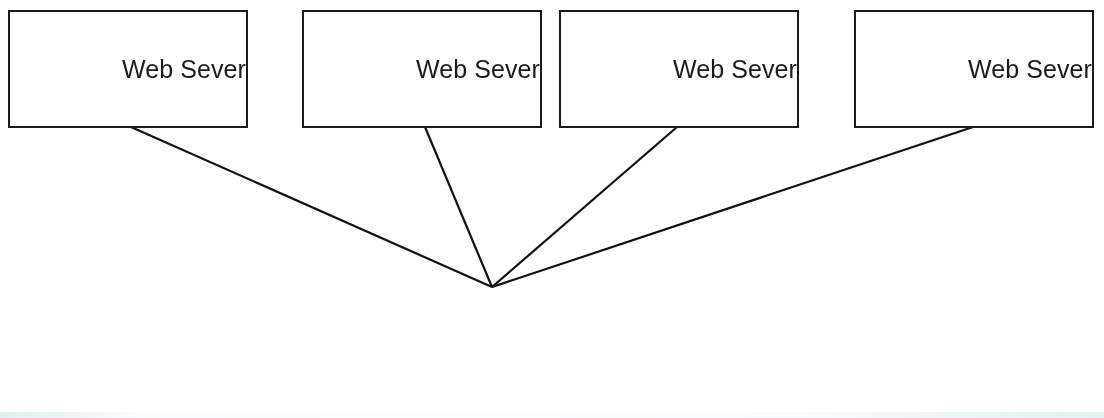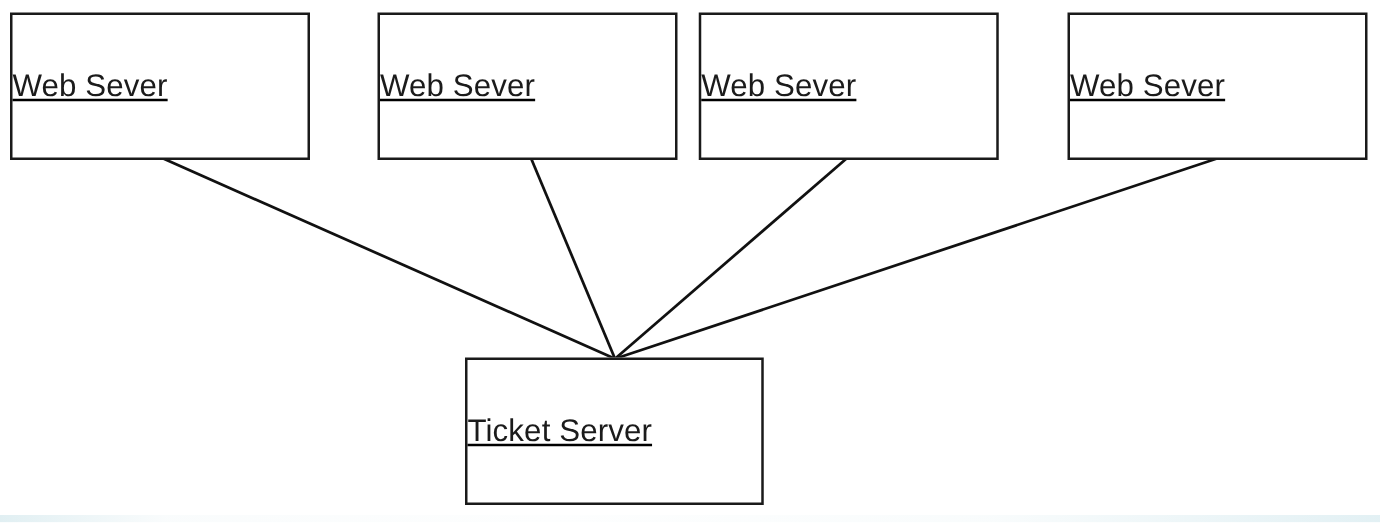--- a/index.html
+++ b/index.html
@@ -26,22 +26,21 @@
     height: 418px;
     pointer-events: none;
   }
   .node-box {
     position: absolute;
     box-sizing: border-box;
     background: #ffffff;
     border: 2px solid #f97316;
     display: flex;
     align-items: center;
-    justify-content: flex-start;
-    text-decoration: underline;
+    justify-content: flex-end;
   }
   .node-label {
     font-family: "Liberation Sans", sans-serif;
     font-size: 25px;
     font-weight: 400;
     color: #1b1b1b;
     letter-spacing: 0.1px;
     white-space: nowrap;
     line-height: 1;
     user-select: none;
@@ -89,18 +88,15 @@
   </div>
 
   <div class="node-box" id="web-server-3" style="left: 559px; top: 10px; width: 240px; height: 118px; background: rgb(255, 255, 255); border-color: rgb(26, 26, 26);">
     <span class="node-label" style="color: rgb(27, 27, 27);">Web Sever</span>
   </div>
 
   <div class="node-box" id="web-server-4" style="left: 854px; top: 10px; width: 240px; height: 118px; background: rgb(255, 255, 255); border-color: rgb(26, 26, 26);">
     <span class="node-label" style="color: rgb(27, 27, 27);">Web Sever</span>
   </div>
 
-  <div class="node-box" id="ticket-server" style="left: 372px; top: 286px; width: 239px; height: 118px; background: rgb(255, 255, 255); border-color: rgb(26, 26, 26);">
-    <span class="node-label" style="color: rgb(27, 27, 27);">Ticket Server</span>
-  </div>
 
   <div id="bottom-edge-artifact"></div>
 </div>
 
 </body></html>

